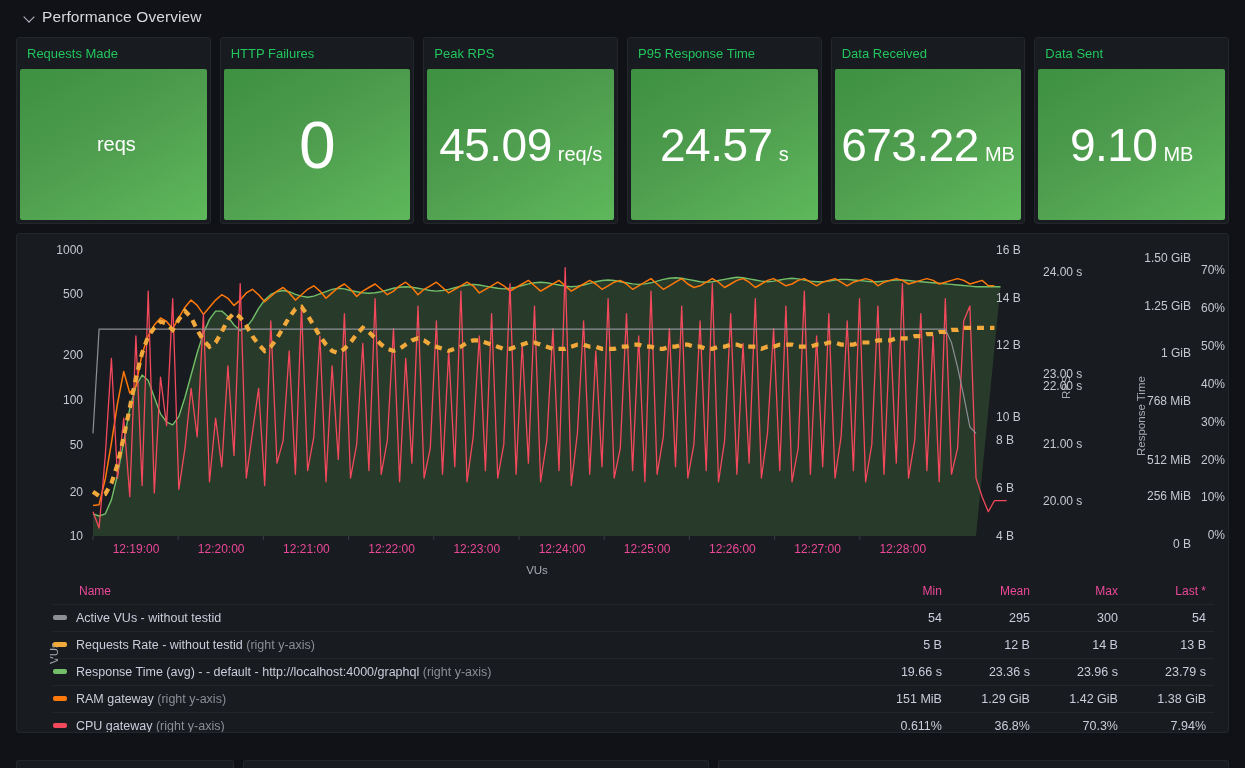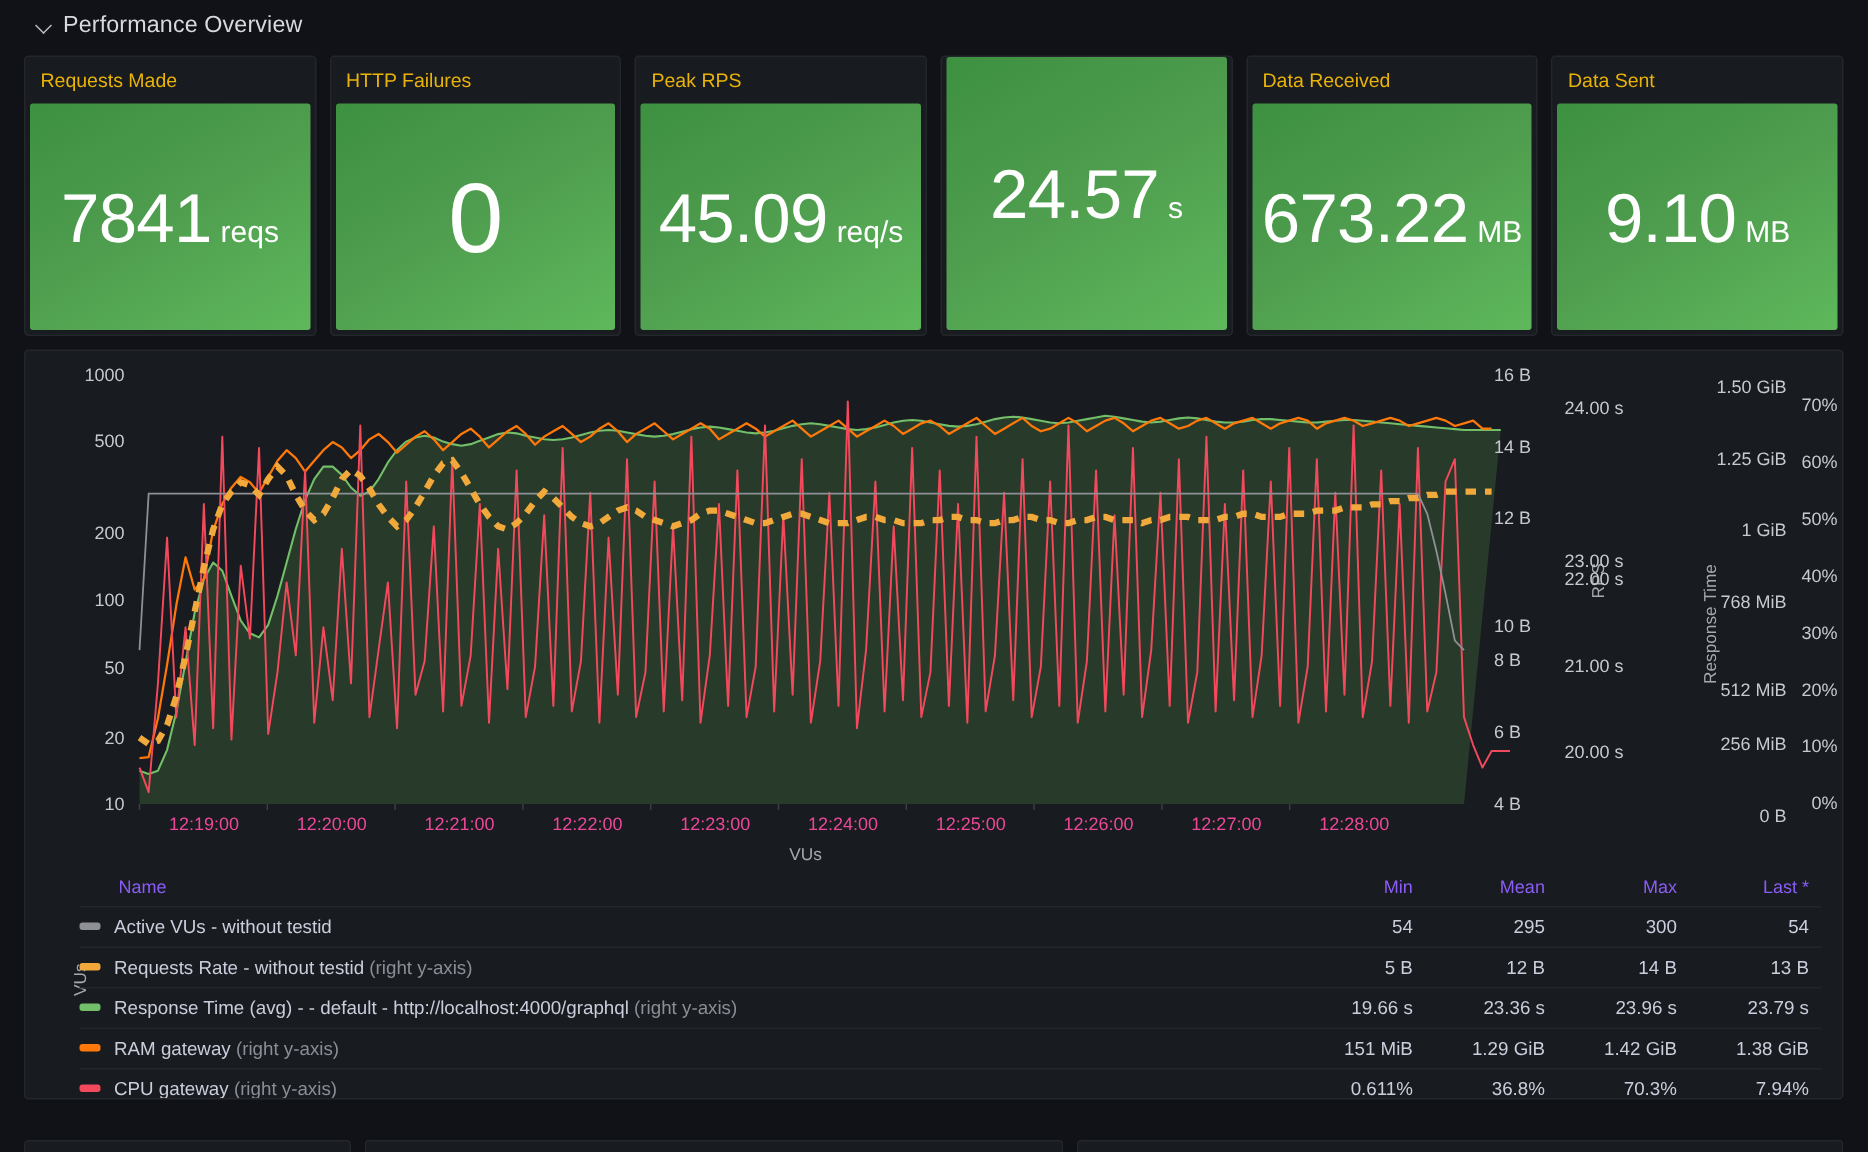--- a/index.html
+++ b/index.html
@@ -37,21 +37,21 @@
     flex: 1 1 0; height: 187px;
     background: #181b1f;
     border: 1px solid #23262b;
     border-radius: 3px;
     display: flex; flex-direction: column;
     overflow: hidden;
   }
   .stat-header {
     height: 31px; line-height: 31px;
     padding: 0 10px;
-    font-size: 13px; color: #eab308;
+    font-size: 13px; color: #22c55e;
     background: #181b1f;
     white-space: nowrap; overflow: hidden;
   }
   .stat-body {
     flex: 1 1 auto; margin: 0 3px 3px 3px;
     border-radius: 2px;
     background: linear-gradient(150deg, #3d9140 0%, #4e9c4e 45%, #5eb85b 100%);
     display: flex; align-items: center; justify-content: center;
     position: relative;
   }
@@ -97,21 +97,21 @@
   }
 
   
   .legend {
     position: absolute; left: 0; right: 0; top: 345px; bottom: 0;
     padding: 0 14px 0 36px;
     overflow: hidden;
   }
   .legend-table { width: 100%; border-collapse: collapse; }
   .legend-table th {
-    font-size: 12px; font-weight: 400; color: #8b5cf6;
+    font-size: 12px; font-weight: 400; color: #ec4899;
     text-align: right; padding: 5px 8px 6px 8px;
     border-bottom: 1px solid #24262b;
     white-space: nowrap;
   }
   .legend-table th.name-col { text-align: left; padding-left: 26px; }
   .legend-table td {
     font-size: 12.5px; color: #ccccdc;
     text-align: right; padding: 6px 8px;
     border-bottom: 1px solid #24262b;
     white-space: nowrap;
@@ -147,21 +147,20 @@
 <div class="section-row">
   <span class="chevron"></span>
   <span class="section-title">Performance Overview</span>
 </div>
 
 <div class="stat-row" id="stat-row">
     <div class="stat-panel">
       <div class="stat-header">Requests Made</div>
       <div class="stat-body">
         <div class="stat-value">
-          <span class="stat-num">7841</span>
           <span class="stat-unit">reqs</span>
         </div>
       </div>
     </div>
     <div class="stat-panel big">
       <div class="stat-header">HTTP Failures</div>
       <div class="stat-body">
         <div class="stat-value">
           <span class="stat-num">0</span>
         </div>
@@ -170,20 +169,21 @@
     <div class="stat-panel">
       <div class="stat-header">Peak RPS</div>
       <div class="stat-body">
         <div class="stat-value">
           <span class="stat-num">45.09</span>
           <span class="stat-unit">req/s</span>
         </div>
       </div>
     </div>
     <div class="stat-panel">
+      <div class="stat-header">P95 Response Time</div>
       <div class="stat-body">
         <div class="stat-value">
           <span class="stat-num">24.57</span>
           <span class="stat-unit">s</span>
         </div>
       </div>
     </div>
     <div class="stat-panel">
       <div class="stat-header">Data Received</div>
       <div class="stat-body">

